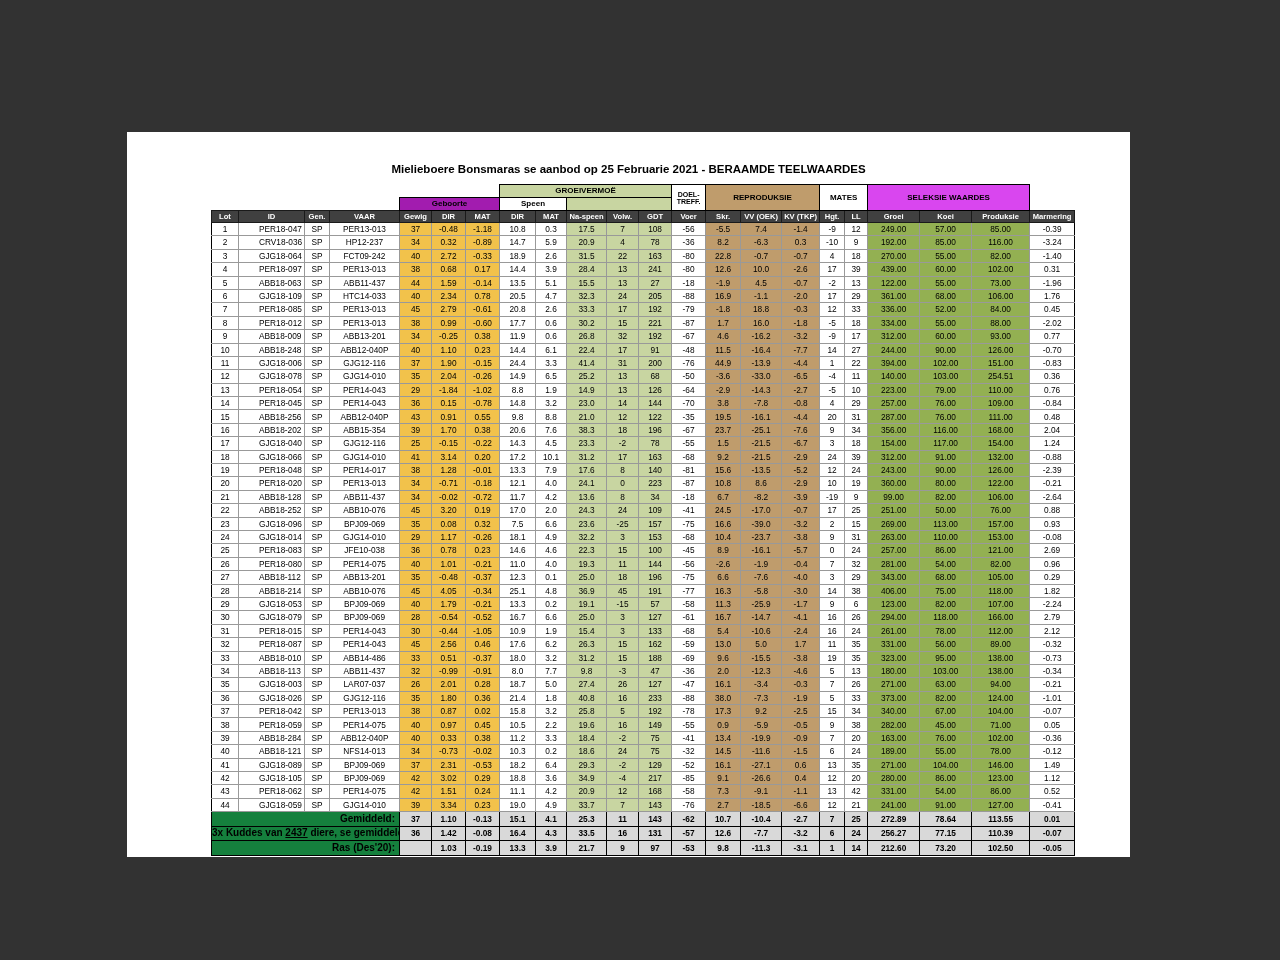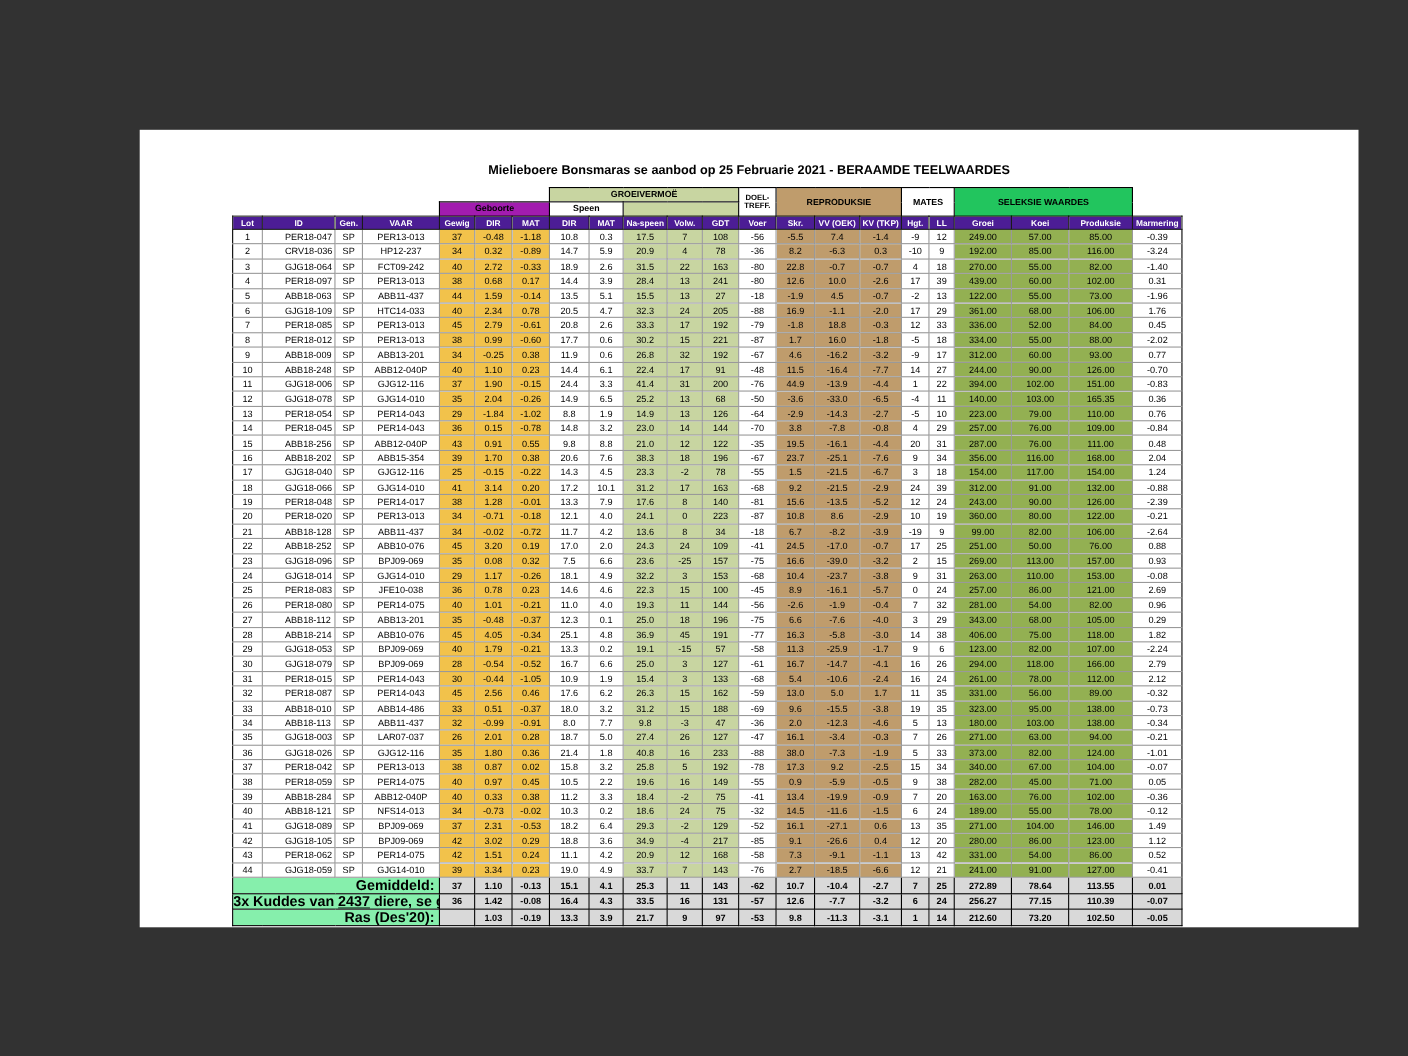--- a/index.html
+++ b/index.html
@@ -1,64 +1,64 @@
 <!DOCTYPE html>
 <html><head>
 <meta charset="utf-8">
 <style>
   html,body{margin:0;padding:0;}
   body{
     width:1280px;height:960px;background:#323232;
     font-family:"Liberation Sans",sans-serif;position:relative;overflow:hidden;
   }
   .page{
-    position:absolute;left:127px;top:118px;width:1108px;height:725px;
+    position:absolute;left:127px;top:132px;width:1003px;height:725px;
     background:#ffffff;
   }
   .title{
     text-align:center;font-weight:bold;font-size:11.5px;color:#000;
     padding-top:31px;
   }
   table.tbl{
     border-collapse:collapse;table-layout:fixed;width:863px;
     margin:9px 0 0 84px;font-size:8.3px;color:#000;
   }
   .tbl td,.tbl th{padding:0;line-height:1;overflow:hidden;white-space:nowrap;}
   
   .g1 td,.g2 td{height:12px;}
   .gh{border:1px solid #000;font-weight:bold;text-align:center;font-size:8px;background:#fff;}
   .gold-h{background:#a21caf;}
   .lgr-h{background:#C8D5A1;margin-left:40px;}
   .tan-h{background:#BF9C6C;margin-left:28px;}
-  .grn-h{background:#22c55e;}
+  .grn-h{background:#d946ef;}
   .wh{background:#fff;}
   .nob{border:none;background:transparent;}
   .doel{font-size:7px;line-height:1.15;}
   
   .ch th{
-    background:#4c1d95;color:#fff;font-weight:bold;font-size:7.6px;
+    background:#404040;color:#fff;font-weight:bold;font-size:7.6px;
     border:1px solid #1a1a1a;height:11px;text-align:center;
   }
   
   tbody td{border:1px solid #999;background:#fff;height:12.4px;}
   td.c{text-align:center;}
   td.l{text-align:left;padding-left:20px;}
   td.gold{background:#F2C24B;}
   td.lgr{background:#C8D5A1;}
   td.tan{background:#BF9C6C;}
   td.grn{background:#93B052;}
   td.wht{background:#fff;}
   .gb{border-left:1.5px solid #000 !important;}
   .tbl tbody tr > td:first-child{border-left:1.5px solid #000;}
   .tbl tbody tr > td:last-child{border-right:1.5px solid #000;}
   .tbl tfoot tr > td:first-child{border-left:1.5px solid #000;}
   .tbl tfoot tr > td:last-child{border-right:1.5px solid #000;}
   
   .frow td{height:13.5px;border:1px solid #000;}
-  .flabel{background:#86efac;font-weight:bold;font-size:13px;}
+  .flabel{background:#15803d;font-weight:bold;font-size:10px;}
   .flabel.r{text-align:right;padding-right:4px;}
   .flabel.ctr{text-align:center;}
   .fcell{background:#D9D9D9;font-weight:bold;text-align:center;}
   .u{text-decoration:underline;}
 </style>
 </head>
 <body>
 
 <div class="page">
   <div class="title">Mielieboere Bonsmaras se aanbod op 25 Februarie 2021 - BERAAMDE TEELWAARDES</div>
@@ -411,21 +411,21 @@
           <td class="c lgr">13</td>
           <td class="c lgr">68</td>
           <td class="c wht gb">-50</td>
           <td class="c tan gb">-3.6</td>
           <td class="c tan">-33.0</td>
           <td class="c tan">-6.5</td>
           <td class="c wht gb">-4</td>
           <td class="c wht">11</td>
           <td class="c grn gb">140.00</td>
           <td class="c grn">103.00</td>
-          <td class="c grn">165.35</td>
+          <td class="c grn">254.51</td>
           <td class="c wht gb">0.36</td>
         </tr>
         <tr>
           <td class="c wht">13</td>
           <td class="l wht">PER18-054</td>
           <td class="c wht">SP</td>
           <td class="c wht">PER14-043</td>
           <td class="c gold gb">29</td>
           <td class="c gold">-1.84</td>
           <td class="c gold">-1.02</td>

